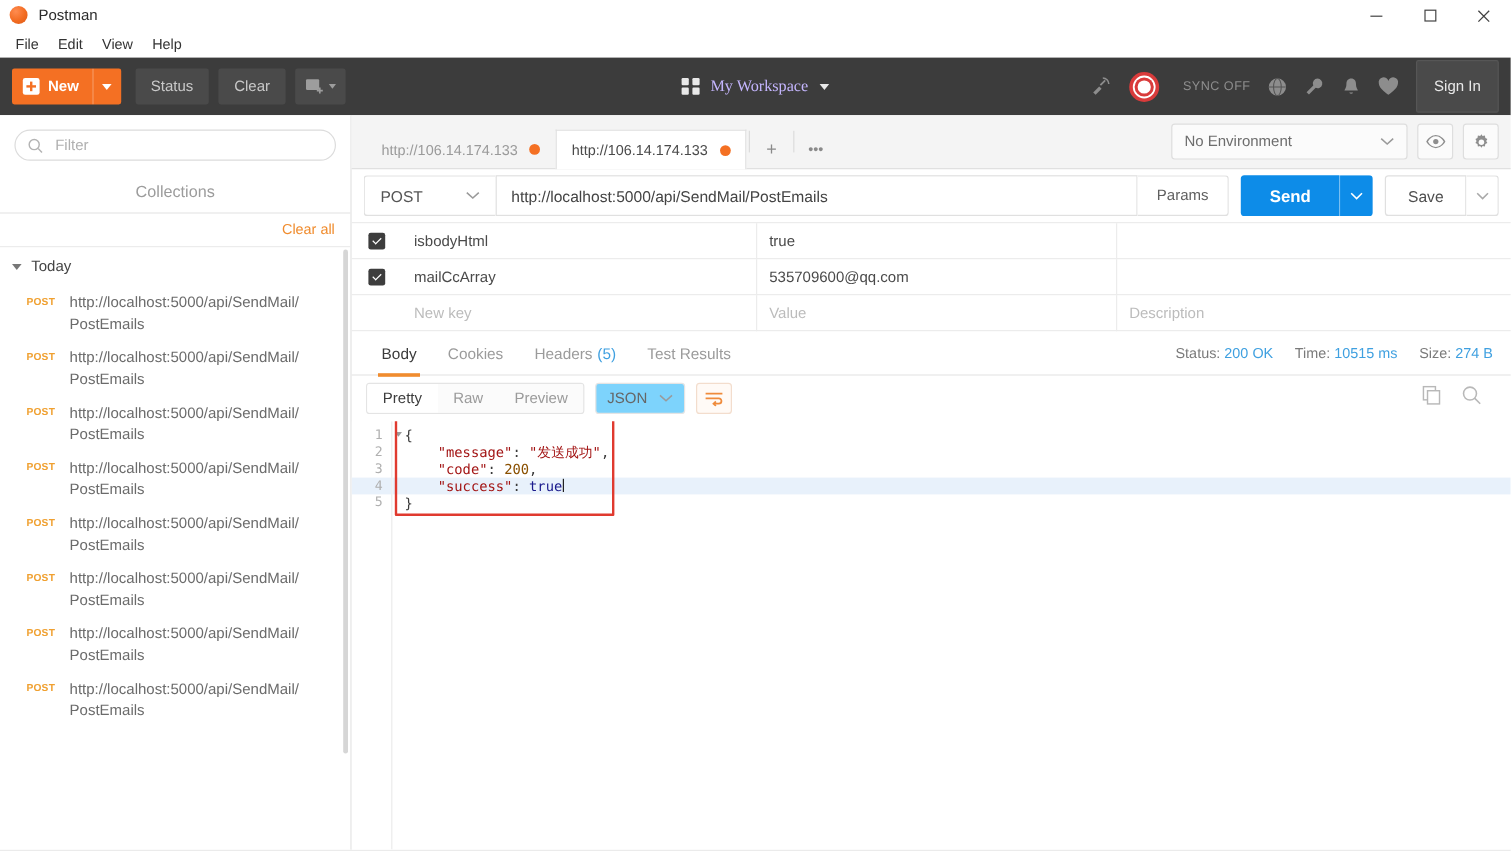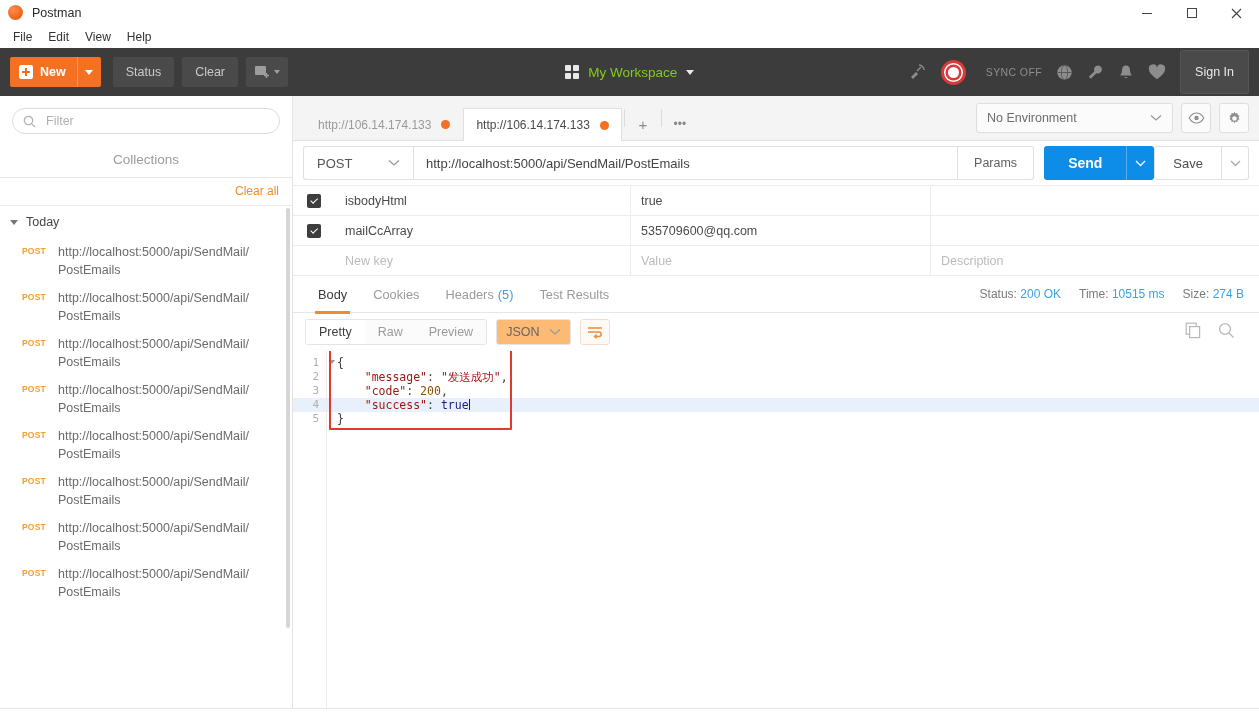--- a/index.html
+++ b/index.html
@@ -81,21 +81,21 @@
   }
   .workspace {
     position: absolute; left: 0; right: 0; top: 0; height: 48px;
     display: flex; align-items: center; justify-content: center; pointer-events: none;
   }
   .workspace-inner { display: flex; align-items: center; gap: 9px; pointer-events: auto; }
   .grid-icon {
     display: grid; grid-template-columns: 6px 6px; grid-template-rows: 6px 6px; gap: 2.5px;
   }
   .grid-icon i { background: #e9e9e9; border-radius: 1px; display: block; }
-  .workspace-label { color: #84cc16; font-size: 13.5px; }
+  .workspace-label { color: #c4b5fd; font-size: 13.5px; font-family: Liberation Serif, serif; }
   .caret-wh {
     width: 0; height: 0; border-left: 4.5px solid transparent; border-right: 4.5px solid transparent;
     border-top: 5px solid #e9e9e9;
   }
   .tb-right {
     margin-left: auto; display: flex; align-items: center; gap: 14px; z-index: 2;
   }
   .sync-wrap { display: flex; align-items: center; gap: 20px; }
   .rec-icon {
     width: 25px; height: 25px; border-radius: 50%;
@@ -225,21 +225,21 @@
   .btn-send {
     background: #0d8ce8; color: #fff; font-size: 14px; font-weight: bold;
     height: 34px; padding: 0 24px; display: flex; align-items: center;
     border-radius: 3px 0 0 3px;
   }
   .btn-send-caret {
     background: #0d8ce8; width: 28px; height: 34px; border-radius: 0 3px 3px 0;
     display: flex; align-items: center; justify-content: center;
     border-left: 1px solid rgba(255,255,255,0.3); color: #fff;
   }
-  .save-group { display: flex; }
+  .save-group { display: flex; margin-left: 10px; }
   .btn-save {
     border: 1px solid #e0e0e0; height: 34px; padding: 0 18px;
     display: flex; align-items: center; font-size: 13px; color: #4e4e4e;
     border-radius: 3px 0 0 3px; background: #fff;
   }
   .btn-save-caret {
     border: 1px solid #e0e0e0; border-left: none; width: 27px; height: 34px;
     display: flex; align-items: center; justify-content: center;
     border-radius: 0 3px 3px 0; color: #9a9a9a; background: #fff;
   }
@@ -294,21 +294,21 @@
   .seg {
     display: flex; border: 1px solid #e4e4e4; border-radius: 3px; overflow: hidden; height: 26px;
   }
   .seg div {
     font-size: 12.5px; color: #9b9b9b; padding: 0 13px; display: flex; align-items: center;
     background: #fbfbfb;
   }
   .seg div.active { color: #3d3d3d; background: #fff; }
   .fmt-select {
     height: 26px; border: 1px solid #e4e4e4; border-radius: 3px; display: flex; align-items: center;
-    gap: 10px; padding: 0 9px; font-size: 12.5px; color: #666; background: #fdba74;
+    gap: 10px; padding: 0 9px; font-size: 12.5px; color: #666; background: #7dd3fc;
   }
   .wrap-btn {
     height: 26px; width: 30px; border: 1px solid #f3ddcd; border-radius: 3px;
     display: flex; align-items: center; justify-content: center; background: #fffaf6;
   }
   .body-tools-right {
     margin-left: auto; display: flex; gap: 16px; padding-right: 12px; color: #b4b4b4;
   }
 
   

